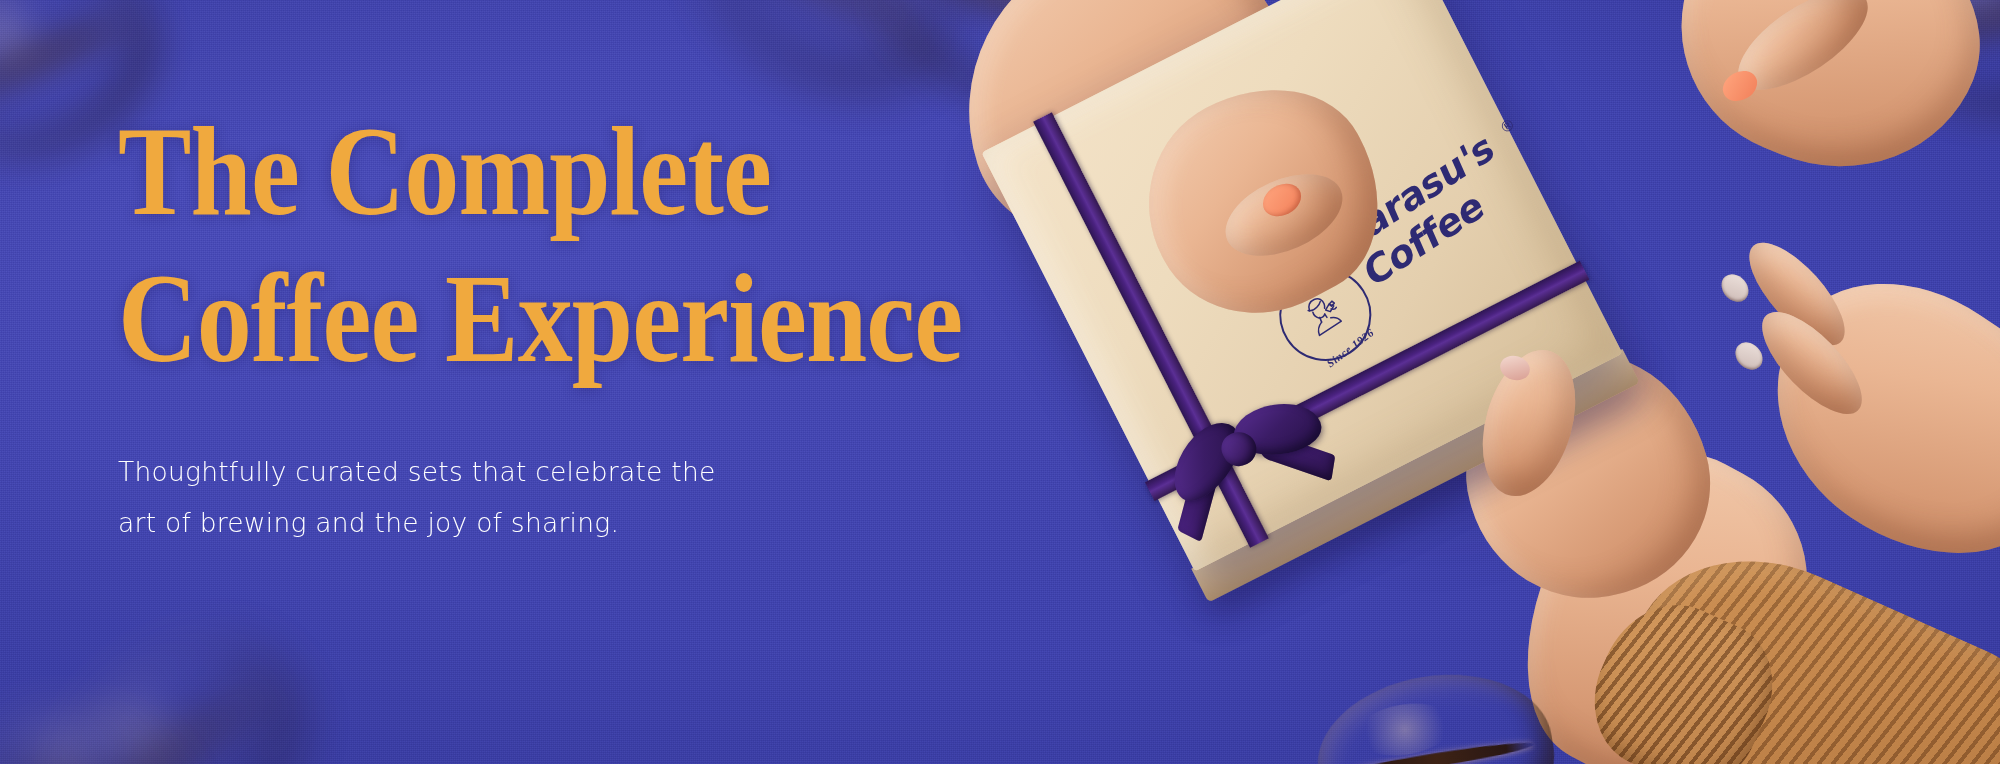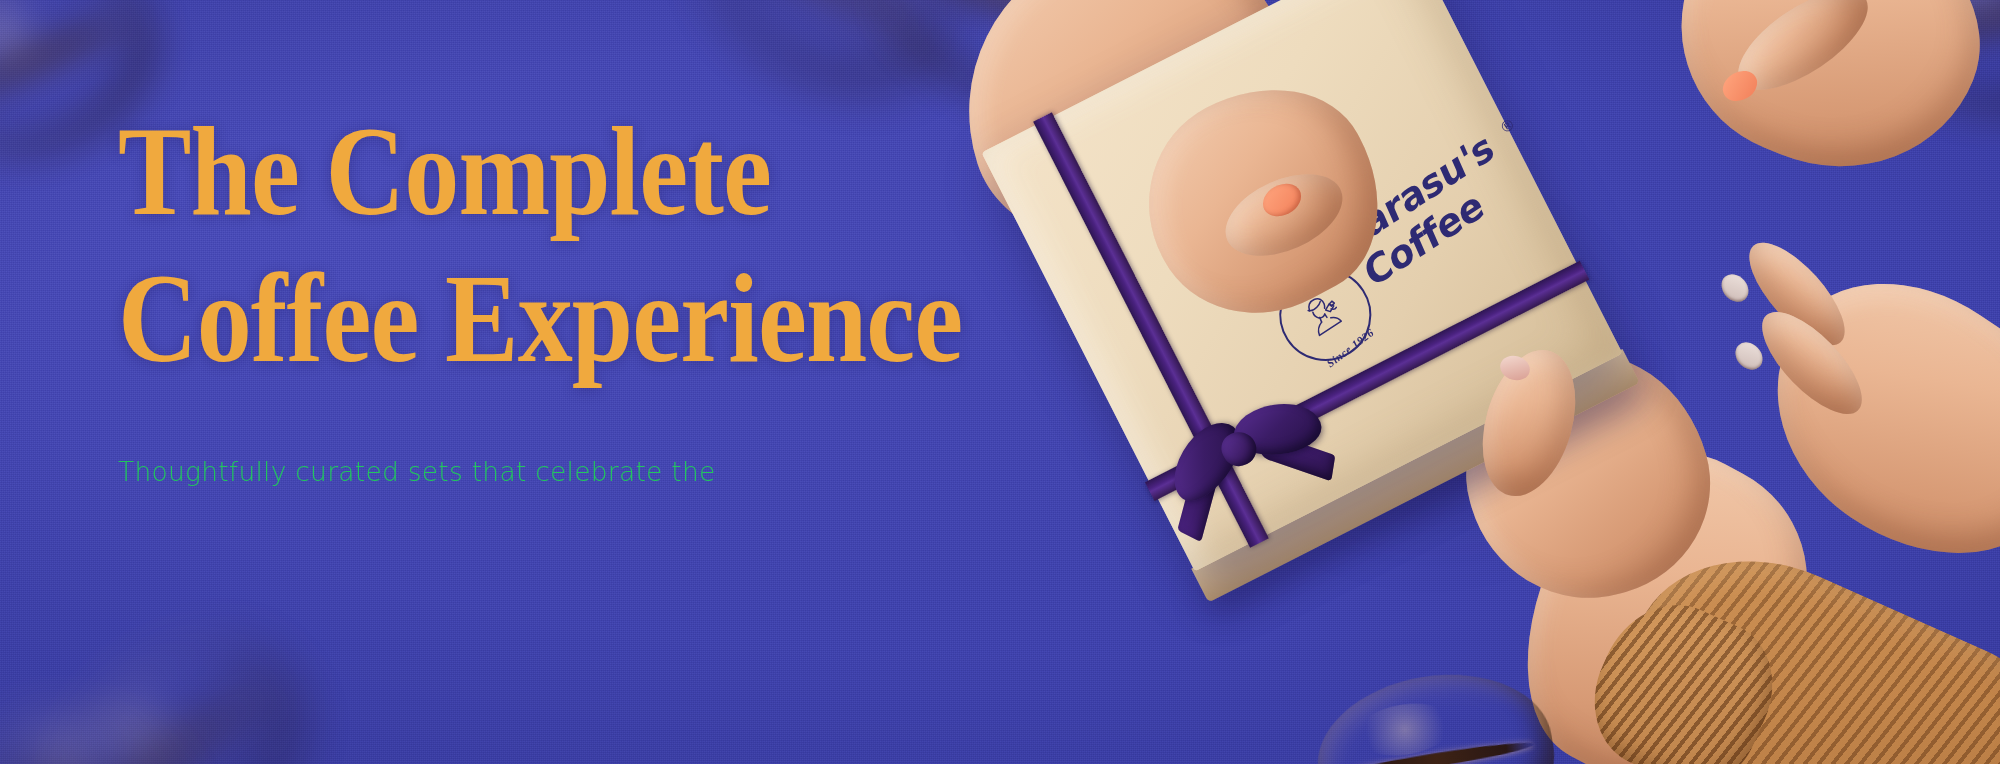--- a/index.html
+++ b/index.html
@@ -111,21 +111,21 @@
   .headline-line{ display:block; }
   .headline-line + .headline-line{ margin-top:20px; }
 
   .subcopy{
     margin-top:66px;
     font-family:"DejaVu Sans", "Liberation Sans", sans-serif;
     font-weight:300;
     font-size:26.5px;
     line-height:1.92;
     letter-spacing:.25px;
-    color:#22c55e;
+    color:#ffffff;
     max-width:640px;
   }
   .subcopy-line{ display:block; white-space:nowrap; }
 
   
   .photo{
     position:absolute;
     right:0; top:0;
     width:1020px; height:764px;
     z-index:4;
@@ -425,20 +425,21 @@
 
   <div class="copy">
 
     <h1 class="headline">
       <span class="headline-line">The Complete</span>
       <span class="headline-line">Coffee Experience</span>
     </h1>
 
     <p class="subcopy">
       <span class="subcopy-line">Thoughtfully curated sets that celebrate the</span>
+      <span class="subcopy-line">art of brewing and the joy of sharing.</span>
     </p>
 
   </div>
 
   <div class="photo">
 
     <div class="soft-shadow" style="left:140px; top:120px; width:620px; height:520px;"></div>
 
     <div class="limb" id="arm-upper-left"></div>
     <div class="limb" id="hand-upper-right"></div>

